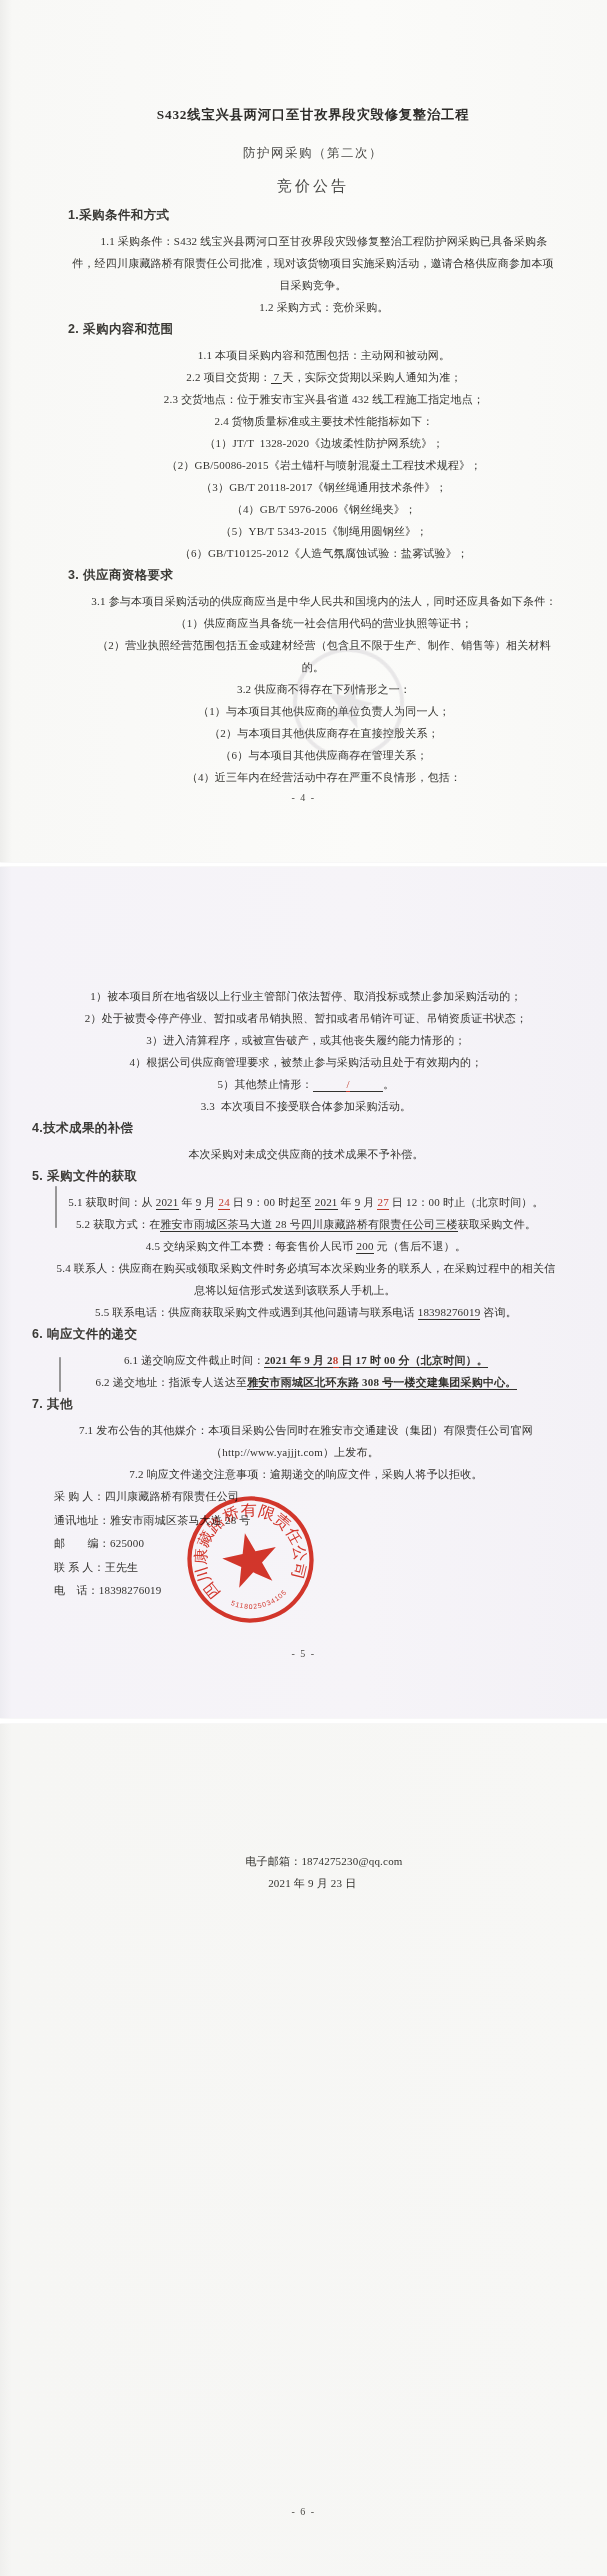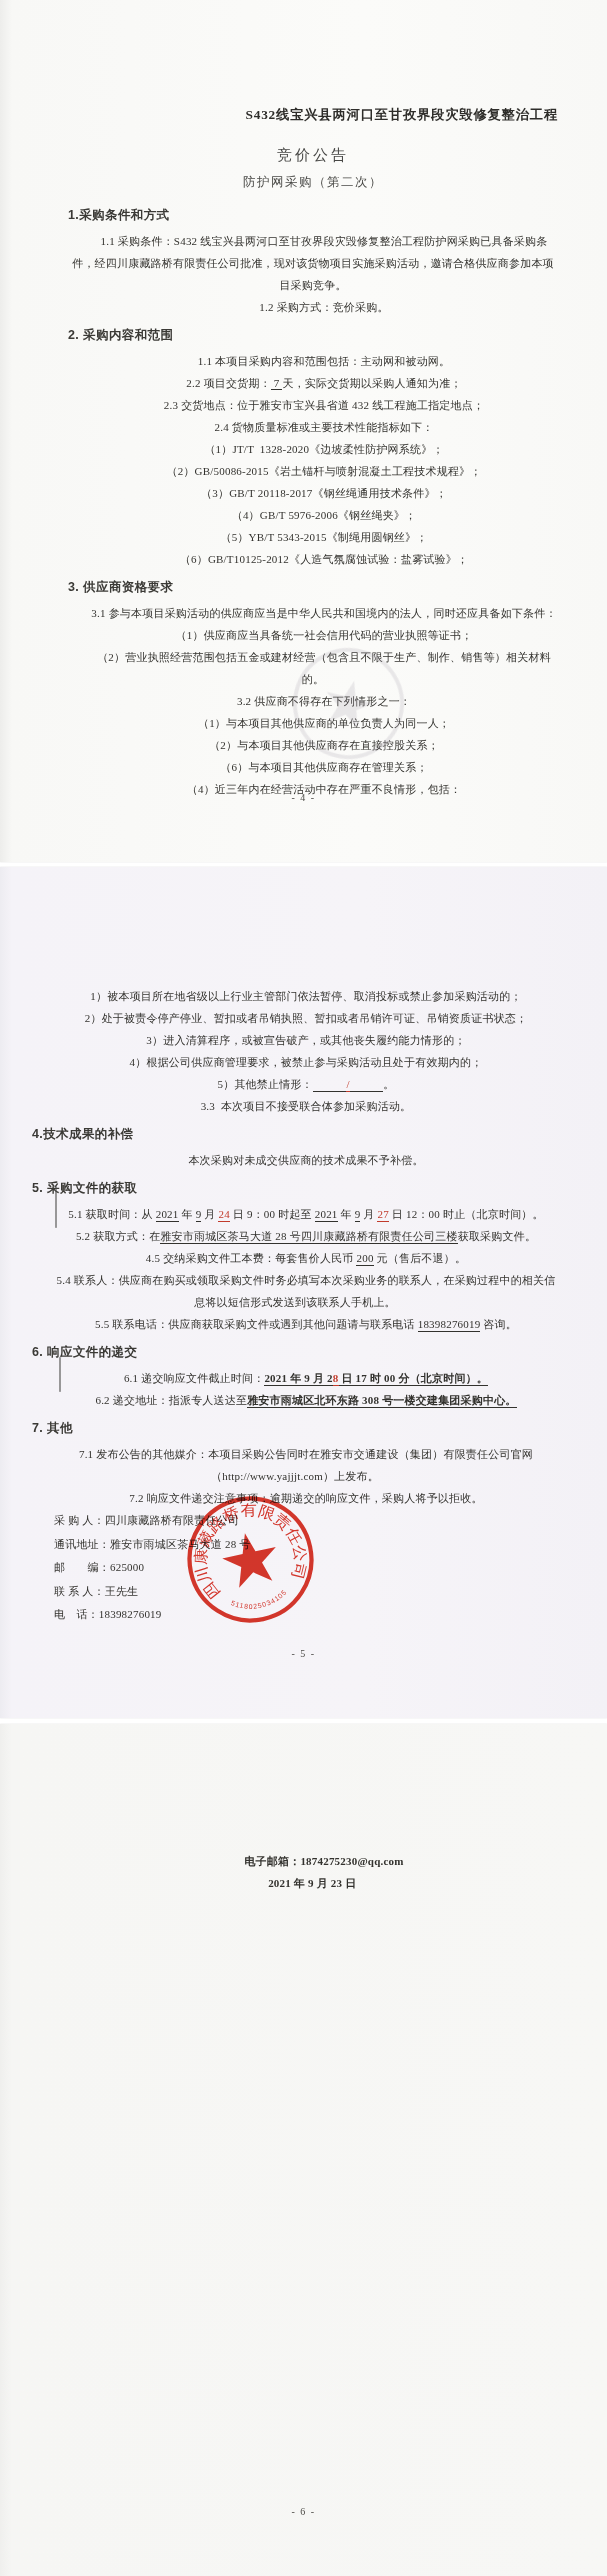--- a/index.html
+++ b/index.html
@@ -10,32 +10,32 @@
     -webkit-font-smoothing:antialiased;
   }
   .scan-stack { width:607px; }
   .page { position:relative; width:607px; overflow:hidden; box-shadow:0 0 1.5px rgba(0,0,0,.12); }
   #page-1 { height:862px; background:linear-gradient(90deg,#ededeb 0,#f8f8f6 12px,#fbfbf9 60%,#f8f8f6 100%); }
   #page-2 { height:851px; margin-top:5.3px; background:linear-gradient(90deg,#edecf1 0,#f5f3f8 12px,#f6f4f8 60%,#f3f1f6 100%); }
   #page-3 { height:852px; margin-top:6px; background:linear-gradient(90deg,#efefed 0,#f6f6f4 12px,#f7f7f5 100%); }
   .content { padding:0 49px 0 68px; }
   #page-1 .content { padding-top:106px; }
   #page-2 .content { padding-top:118px;padding-left:32px; }
-  #page-3 .content { padding-top:126px;font-weight:bold; }
+  #page-3 .content { padding-top:126px; }
 
   .blk { position:relative; }
-  .title-main { text-align:right; font-weight:bold; font-size:13.3px; letter-spacing:0.8px;
+  .title-main { text-align:center; font-weight:bold; font-size:13.3px; letter-spacing:0.8px;
                 color:#2e2d2a; margin:0 0 20px 0; line-height:18px; }
   .title-sub  { text-align:center; font-size:12.5px; color:#4a4a47; letter-spacing:1.5px;
                 font-family:"Liberation Sans","DejaVu Sans",sans-serif; margin:0 0 13px 0; line-height:18px; }
   .title-sub2 { text-align:center; font-size:15px; color:#474745; letter-spacing:3px;
                 font-family:"Liberation Sans","DejaVu Sans",sans-serif; margin:0 0 7.6px 0; line-height:21px; }
   .heading { font-size:12.5px; font-weight:bold; color:#3b3a36; letter-spacing:0.4px;
              font-family:"Liberation Sans","DejaVu Sans",sans-serif;
-             margin:6px 0 3px 0; line-height:23px; }
+             margin:0 0 3px 0; line-height:23px; }
   .para, .contact, .date-right { font-size:11px; line-height:22px; margin:0; letter-spacing:0.2px; }
   .para { text-indent:2em;text-align:center; }
   .contact { text-indent:2em; line-height:23.5px; }
   .date-right { text-align:center; padding-right:1.5px; }
   .seg { white-space:pre-wrap; }
   .u { border-bottom:0.9px solid currentColor; padding-bottom:0.8px; }
   .red { color:#c23b2c; }
   .b { font-weight:bold; }
 
   .page-num { position:absolute; left:0; right:0; bottom:59px; text-align:center;
@@ -53,22 +53,22 @@
   #artifact-2 { left:59px; top:490px; height:35px; }
 </style>
 </head>
 <body>
 
 <div class="scan-stack">
 
   <div class="page" id="page-1">
     <div class="content">
         <div class="blk title-main">S432线宝兴县两河口至甘孜界段灾毁修复整治工程</div>
+        <div class="blk title-sub">防护网采购（第二次）</div>
         <div class="blk title-sub2">竞价公告</div>
-        <div class="blk title-sub">防护网采购（第二次）</div>
         <div class="blk heading">1.采购条件和方式</div>
         <div class="blk para"><span class="seg">1.1 采购条件：S432 线宝兴县两河口至甘孜界段灾毁修复整治工程防护网采购已具备采购条件，经四川康藏路桥有限责任公司批准，现对该货物项目实施采购活动，邀请合格供应商参加本项目采购竞争。</span></div>
         <div class="blk para"><span class="seg">1.2 采购方式：竞价采购。</span></div>
         <div class="blk heading">2. 采购内容和范围</div>
         <div class="blk para"><span class="seg">1.1 本项目采购内容和范围包括：主动网和被动网。</span></div>
         <div class="blk para"><span class="seg">2.2 项目交货期：</span><span class="seg u"> 7 </span><span class="seg">天，实际交货期以采购人通知为准；</span></div>
         <div class="blk para"><span class="seg">2.3 交货地点：位于雅安市宝兴县省道 432 线工程施工指定地点；</span></div>
         <div class="blk para"><span class="seg">2.4 货物质量标准或主要技术性能指标如下：</span></div>
         <div class="blk para"><span class="seg">（1）JT/T  1328-2020《边坡柔性防护网系统》；</span></div>
         <div class="blk para"><span class="seg">（2）GB/50086-2015《岩土锚杆与喷射混凝土工程技术规程》；</span></div>

